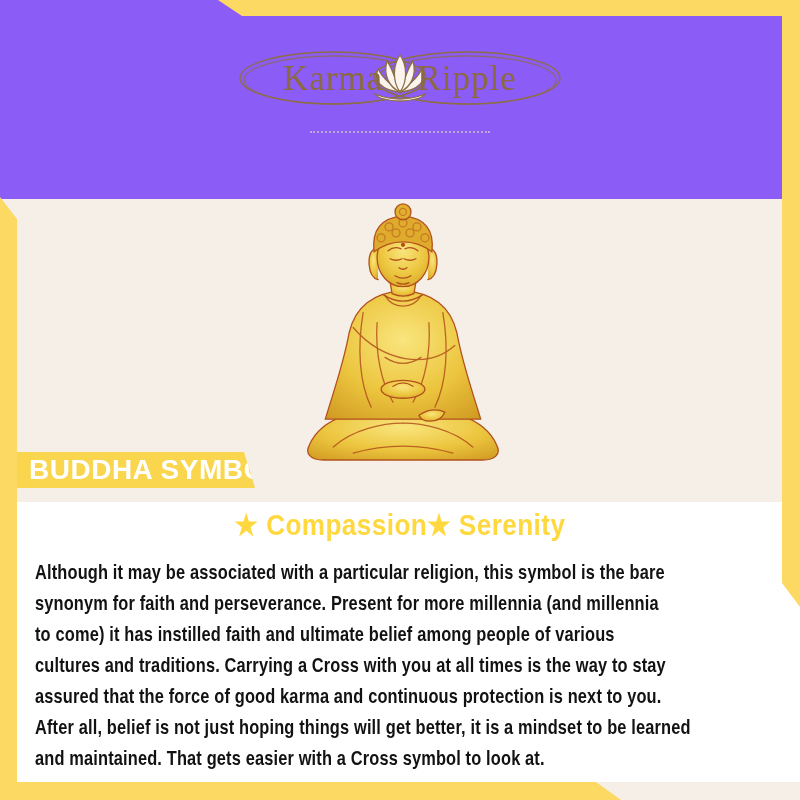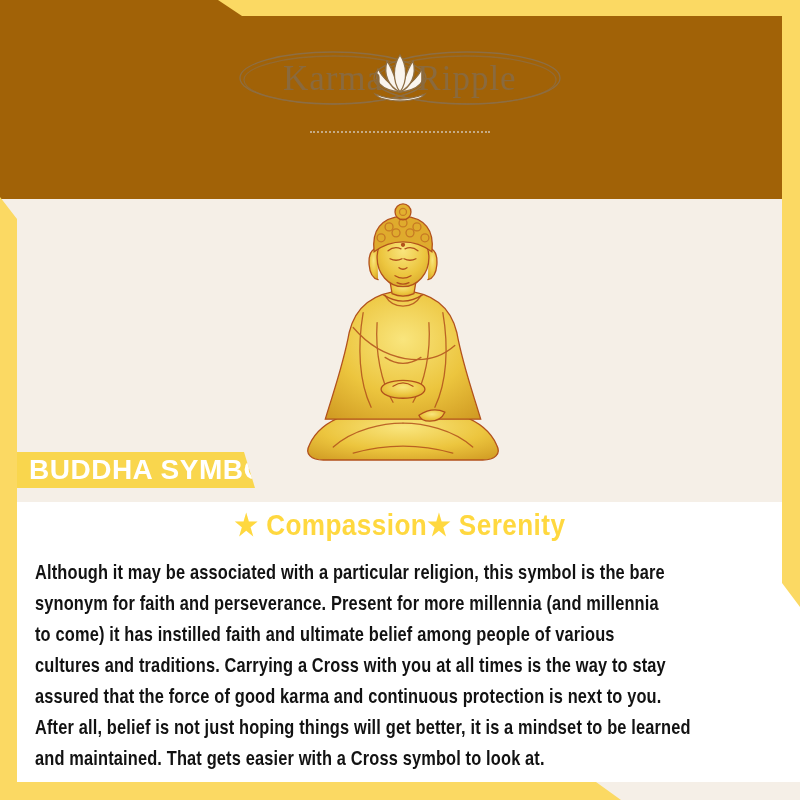--- a/index.html
+++ b/index.html
@@ -1,19 +1,19 @@
 <!DOCTYPE html>
 <html><head>
 <meta charset="utf-8">
 <style>
   html,body{margin:0;padding:0;background:#e9e4dc;}
   .poster{
     position:relative;width:800px;height:800px;overflow:hidden;
     font-family:"Liberation Sans",sans-serif;
-    background:#a16207;
+    background:#8b5cf6;
   }
   
   .bg-mid{position:absolute;left:0;top:199px;width:800px;height:303px;background:#f5efe7;}
   .bg-white{position:absolute;left:0;top:502px;width:800px;height:280px;background:#ffffff;}
   .bg-bottom{position:absolute;left:0;top:782px;width:800px;height:18px;background:#f5efe7;}
   
   .frame{position:absolute;left:0;top:0;width:800px;height:800px;pointer-events:none;}
   
   .logo{position:absolute;left:235px;top:46px;width:330px;height:64px;}
   .logo text{font-family:"Liberation Serif",serif;font-size:35px;fill:#8a6a3e;letter-spacing:1px;}

